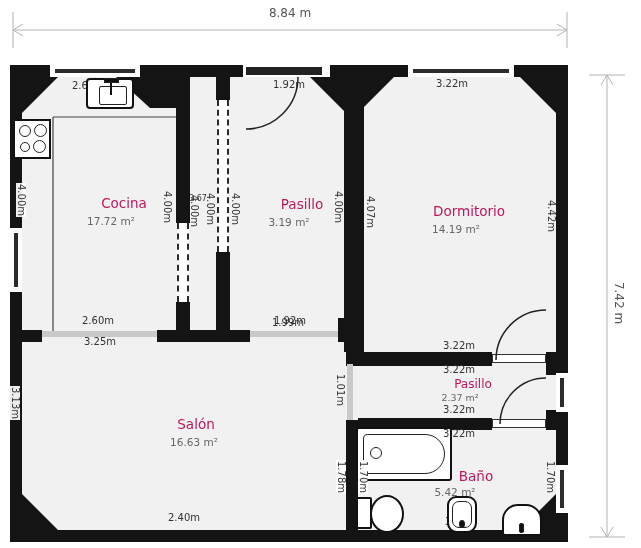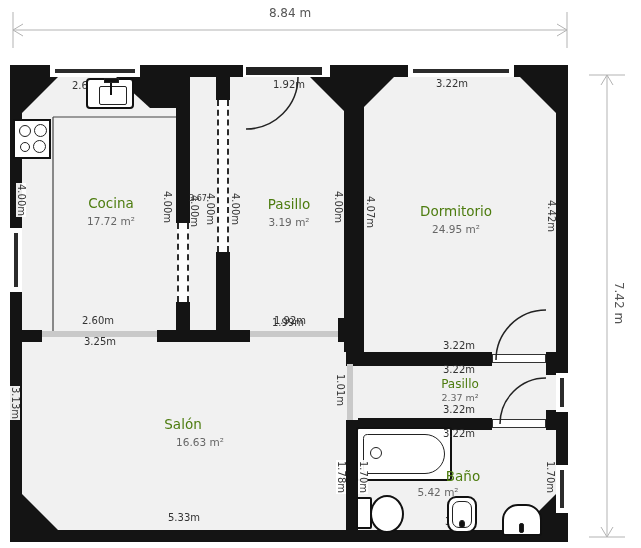--- a/index.html
+++ b/index.html
@@ -20,21 +20,21 @@
   .leaf{background:#222;z-index:4;}
   .leaf-w{background:#fff;border:1px solid #333;box-sizing:border-box;z-index:4;}
   .fix{background:#fff;border:2px solid #111;box-sizing:border-box;z-index:4;}
   .fix-in{position:absolute;border:1.5px solid #222;box-sizing:border-box;}
   svg.lines{position:absolute;left:0;top:0;z-index:5;pointer-events:none;}
   .hdim,.vdim{position:absolute;font-size:10px;color:#333;white-space:nowrap;z-index:6;line-height:1;}
   .hdim{transform:translate(-50%,-50%);}
   .vdim{transform:translate(-50%,-50%) rotate(90deg);}
   .onwall{background:rgba(255,255,255,0.92);padding:0 1px;}
   .under{z-index:1;}
-  .rname{position:absolute;transform:translate(-50%,-50%);font-size:13.5px;color:#4d7c0f;white-space:nowrap;z-index:6;}
+  .rname{position:absolute;transform:translate(-50%,-50%);font-size:13.5px;color:#be185d;white-space:nowrap;z-index:6;margin-left:13px;}
   .rarea{position:absolute;transform:translate(-50%,-50%);font-size:10.5px;color:#666;white-space:nowrap;z-index:6;}
   .rname.sm{font-size:12px;}
   .rarea.sm{font-size:9.5px;}
   .bigdim{position:absolute;transform:translate(-50%,-50%);font-size:12px;color:#555;white-space:nowrap;z-index:6;}
   .bigdim.rot{transform:translate(-50%,-50%) rotate(90deg);}
   #watermark{
     position:absolute;left:290px;top:302px;transform:translate(-50%,-50%);
     font-size:44px;font-weight:700;letter-spacing:1px;color:rgba(255,255,255,0.82);
     text-shadow:0 1px 2px rgba(110,110,110,0.28);z-index:9;white-space:nowrap;
   }
@@ -150,41 +150,41 @@
   </svg>
 
   <div class="bigdim" style="left:290px;top:13px;">8.84 m</div>
   <div class="bigdim rot" style="left:619px;top:303px;">7.42 m</div>
 
   <div class="rname" style="left:111px;top:203px;">Cocina</div>
   <div class="rarea" style="left:111px;top:221px;">17.72 m²</div>
   <div class="rname" style="left:289px;top:204px;">Pasillo</div>
   <div class="rarea" style="left:289px;top:222px;">3.19 m²</div>
   <div class="rname" style="left:456px;top:211px;">Dormitorio</div>
-  <div class="rarea" style="left:456px;top:229px;">24.95 m²</div>
+  <div class="rarea" style="left:456px;top:229px;">14.19 m²</div>
   <div class="rname" style="left:183px;top:424px;">Salón</div>
-  <div class="rarea" style="left:200px;top:442px;">16.63 m²</div>
+  <div class="rarea" style="left:194px;top:442px;">16.63 m²</div>
   <div class="rname sm" style="left:460px;top:384px;">Pasillo</div>
   <div class="rarea sm" style="left:460px;top:397px;">2.37 m²</div>
   <div class="rname" style="left:463px;top:476px;">Baño</div>
-  <div class="rarea" style="left:438px;top:492px;">5.42 m²</div>
+  <div class="rarea" style="left:455px;top:492px;">5.42 m²</div>
 
   <div class="hdim" style="left:88px;top:86px;z-index:3;">2.60m</div>
   <div class="hdim" style="left:289px;top:85px;">1.92m</div>
   <div class="hdim" style="left:452px;top:84px;">3.22m</div>
   <div class="hdim" style="left:98px;top:321px;">2.60m</div>
   <div class="hdim" style="left:100px;top:342px;">3.25m</div>
   <div class="hdim" style="left:290px;top:321px;">1.92m</div>
   <div class="hdim" style="left:288px;top:323px;">1.99m</div>
   <div class="hdim" style="left:459px;top:346px;">3.22m</div>
   <div class="hdim" style="left:459px;top:370px;">3.22m</div>
   <div class="hdim" style="left:459px;top:410px;">3.22m</div>
   <div class="hdim" style="left:459px;top:434px;">3.22m</div>
   <div class="hdim under" style="left:461px;top:522px;z-index:3;">3.22m</div>
-  <div class="hdim" style="left:184px;top:518px;">5.33m</div>
+  <div class="hdim" style="left:184px;top:518px;">2.40m</div>
   <div class="hdim" style="left:198px;top:199px;font-size:8px;">3.67</div>
 
   <div class="vdim onwall" style="left:21px;top:200px;">4.00m</div>
   <div class="vdim" style="left:167px;top:207px;">4.00m</div>
   <div class="vdim" style="left:194px;top:211px;">4.00m</div>
   <div class="vdim" style="left:210px;top:209px;">4.00m</div>
   <div class="vdim" style="left:235px;top:209px;">4.00m</div>
   <div class="vdim" style="left:338px;top:207px;">4.00m</div>
   <div class="vdim" style="left:370px;top:212px;">4.07m</div>
   <div class="vdim" style="left:551px;top:216px;">4.42m</div>

